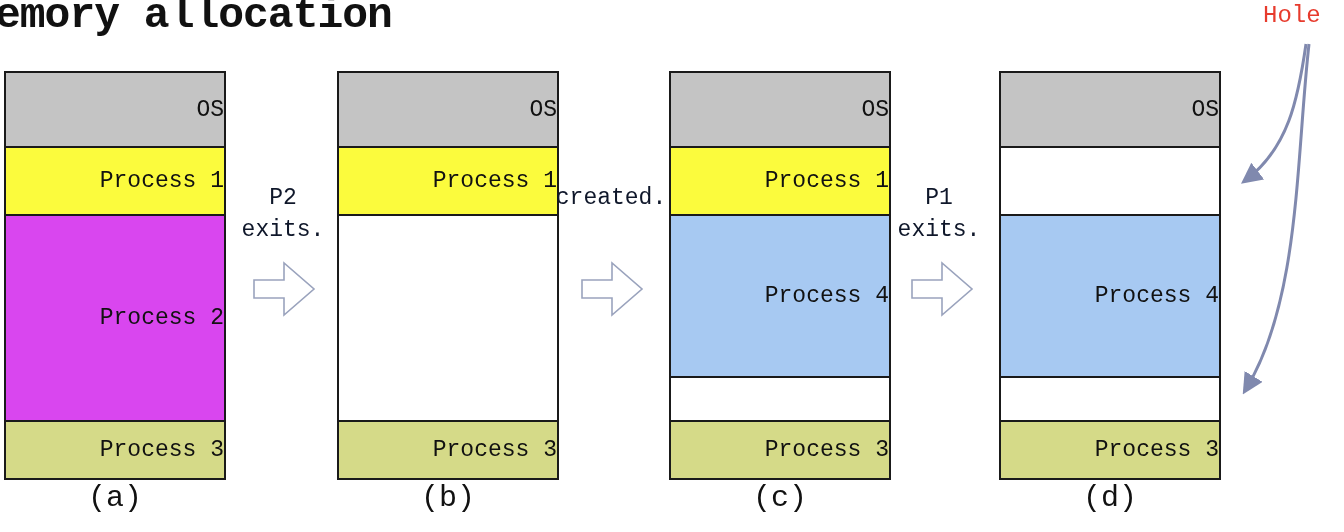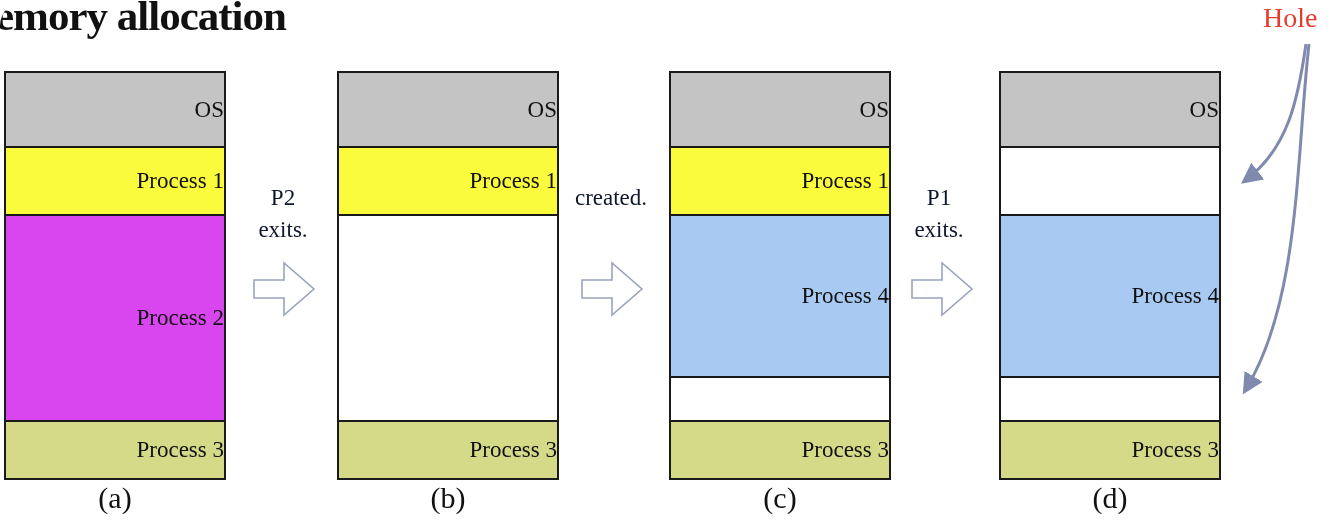--- a/index.html
+++ b/index.html
@@ -4,28 +4,28 @@
 <style>
   :root{
     --arrow:#8089ae;
     --blockarrow:#9aa3bd;
     --holetext:#e73b2d;
     --border:#1a1a1a;
   }
   html,body{margin:0;padding:0;background:#fff;}
   .stage{
     position:relative;width:1344px;height:532px;background:#ffffff;
-    font-family:Liberation Serif, serif;overflow:hidden;color:#111;border-radius:26px;
+    font-family:Liberation Mono, monospace;overflow:hidden;color:#111;
   }
   .title{
     position:absolute;left:-5px;top:-9px;margin:0;
     font-size:43px;font-weight:700;letter-spacing:-1px;color:#111;white-space:nowrap;
   }
   .hole-label{
-    position:absolute;left:1263px;top:2px;font-size:28px;color:var(--holetext);white-space:nowrap;
+    position:absolute;left:1263px;top:2px;font-size:24px;color:var(--holetext);white-space:nowrap;
   }
   .memcol{
     position:absolute;top:71px;width:222px;height:409px;
     box-sizing:border-box;border:2px solid var(--border);background:#fff;
     display:flex;flex-direction:column;
   }
   .c0{left:4px}.c1{left:337px}.c2{left:669px}.c3{left:999px}
   .seg{
     box-sizing:border-box;display:flex;align-items:center;justify-content:flex-end;
     font-size:23px;color:#111;

